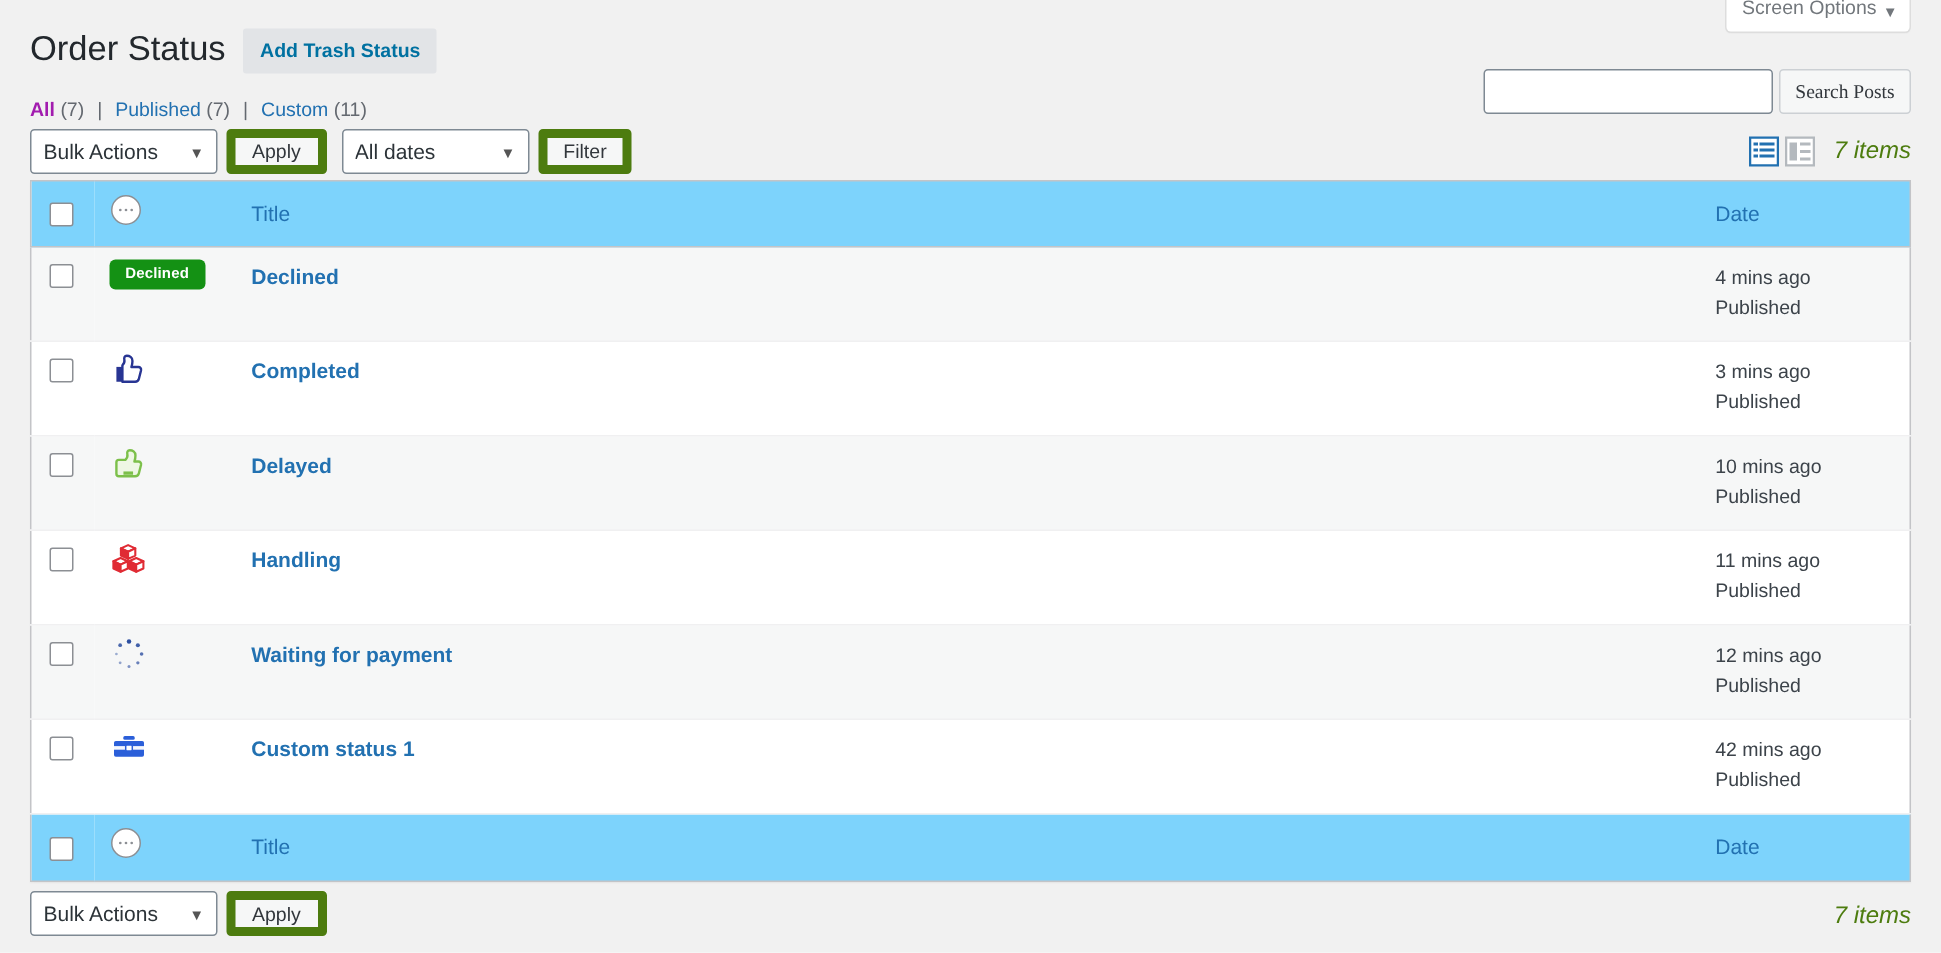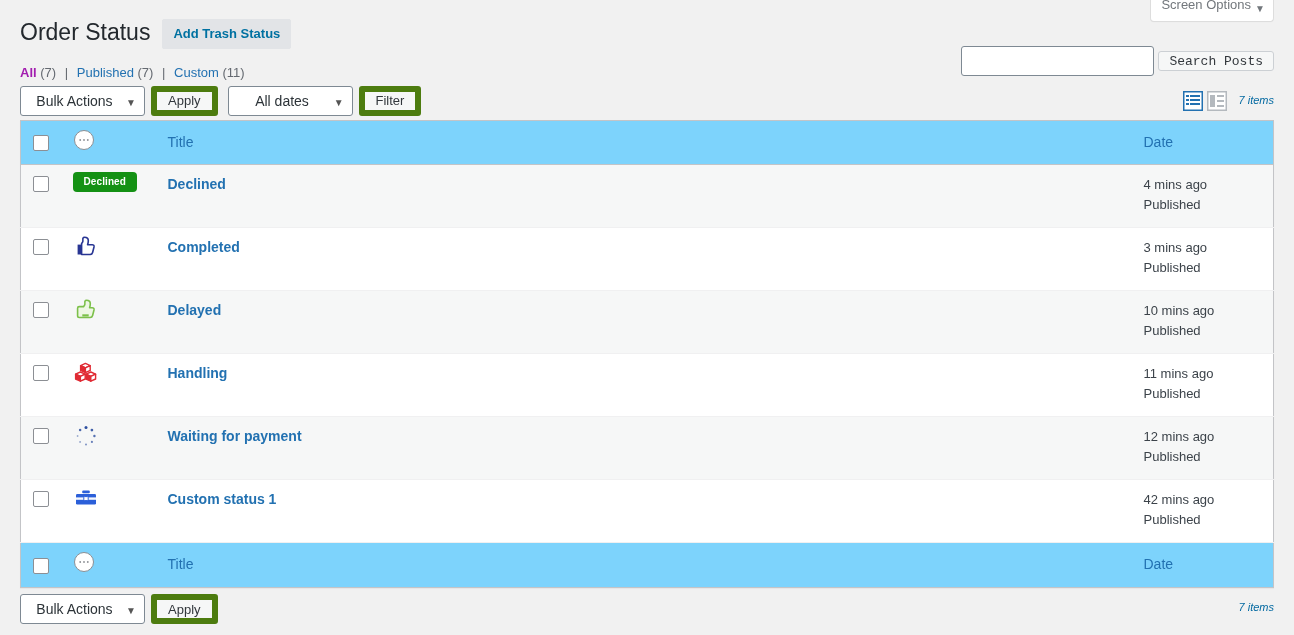--- a/index.html
+++ b/index.html
@@ -94,29 +94,29 @@
     border-radius: 3px;
     background: #fff;
     padding: 0 8px;
     font-size: 14px;
     color: #32373c;
     box-shadow: 0 0 0 transparent;
     outline: none;
   }
   .search-submit {
     margin-left: 4px;
-    height: 20px;
+    height: 30px;
     background: #f6f7f7;
     border: 1px solid #ccd0d4;
     border-radius: 3px;
     color: #32373c;
     font-size: 13px;
     padding: 0 10px;
     cursor: pointer;
-    font-family: Liberation Mono, monospace;
+    font-family: Liberation Serif, serif;
   }
 
   
   ul.subsubsub {
     list-style: none;
     margin: 8px 0 0 0;
     padding: 0;
     font-size: 13px;
     color: #646970;
     float: left;
@@ -161,21 +161,20 @@
     border: 1px solid #7e8993;
     border-radius: 3px;
     background: #fff;
     color: #2c3338;
     font-size: 14px;
     padding: 0 24px 0 8px;
     font-family: "Liberation Sans", sans-serif;
     appearance: none;
     -webkit-appearance: none;
     cursor: pointer;
-    text-align: center;
   }
   .select-wrap { position: relative; display: inline-block; }
   .select-wrap .arrow {
     position: absolute;
     right: 9px;
     top: 10px;
     pointer-events: none;
     font-size: 10px;
     color: #555;
   }
@@ -208,22 +207,22 @@
   }
   .view-switch .vs-btn {
     width: 20px;
     height: 20px;
     margin-left: 4px;
     display: block;
     cursor: pointer;
   }
   .displaying-num {
     font-style: italic;
-    color: #0369a1;
-    font-size: 11px;
+    color: #4d7c0f;
+    font-size: 16px;
     margin-left: 2px;
   }
   .tablenav.bottom .displaying-num { float: right; margin-top: 6px; }
 
   
   table.wp-list-table {
     width: 100%;
     border-collapse: collapse;
     background: #fff;
     border: 1px solid #c3c4c7;

